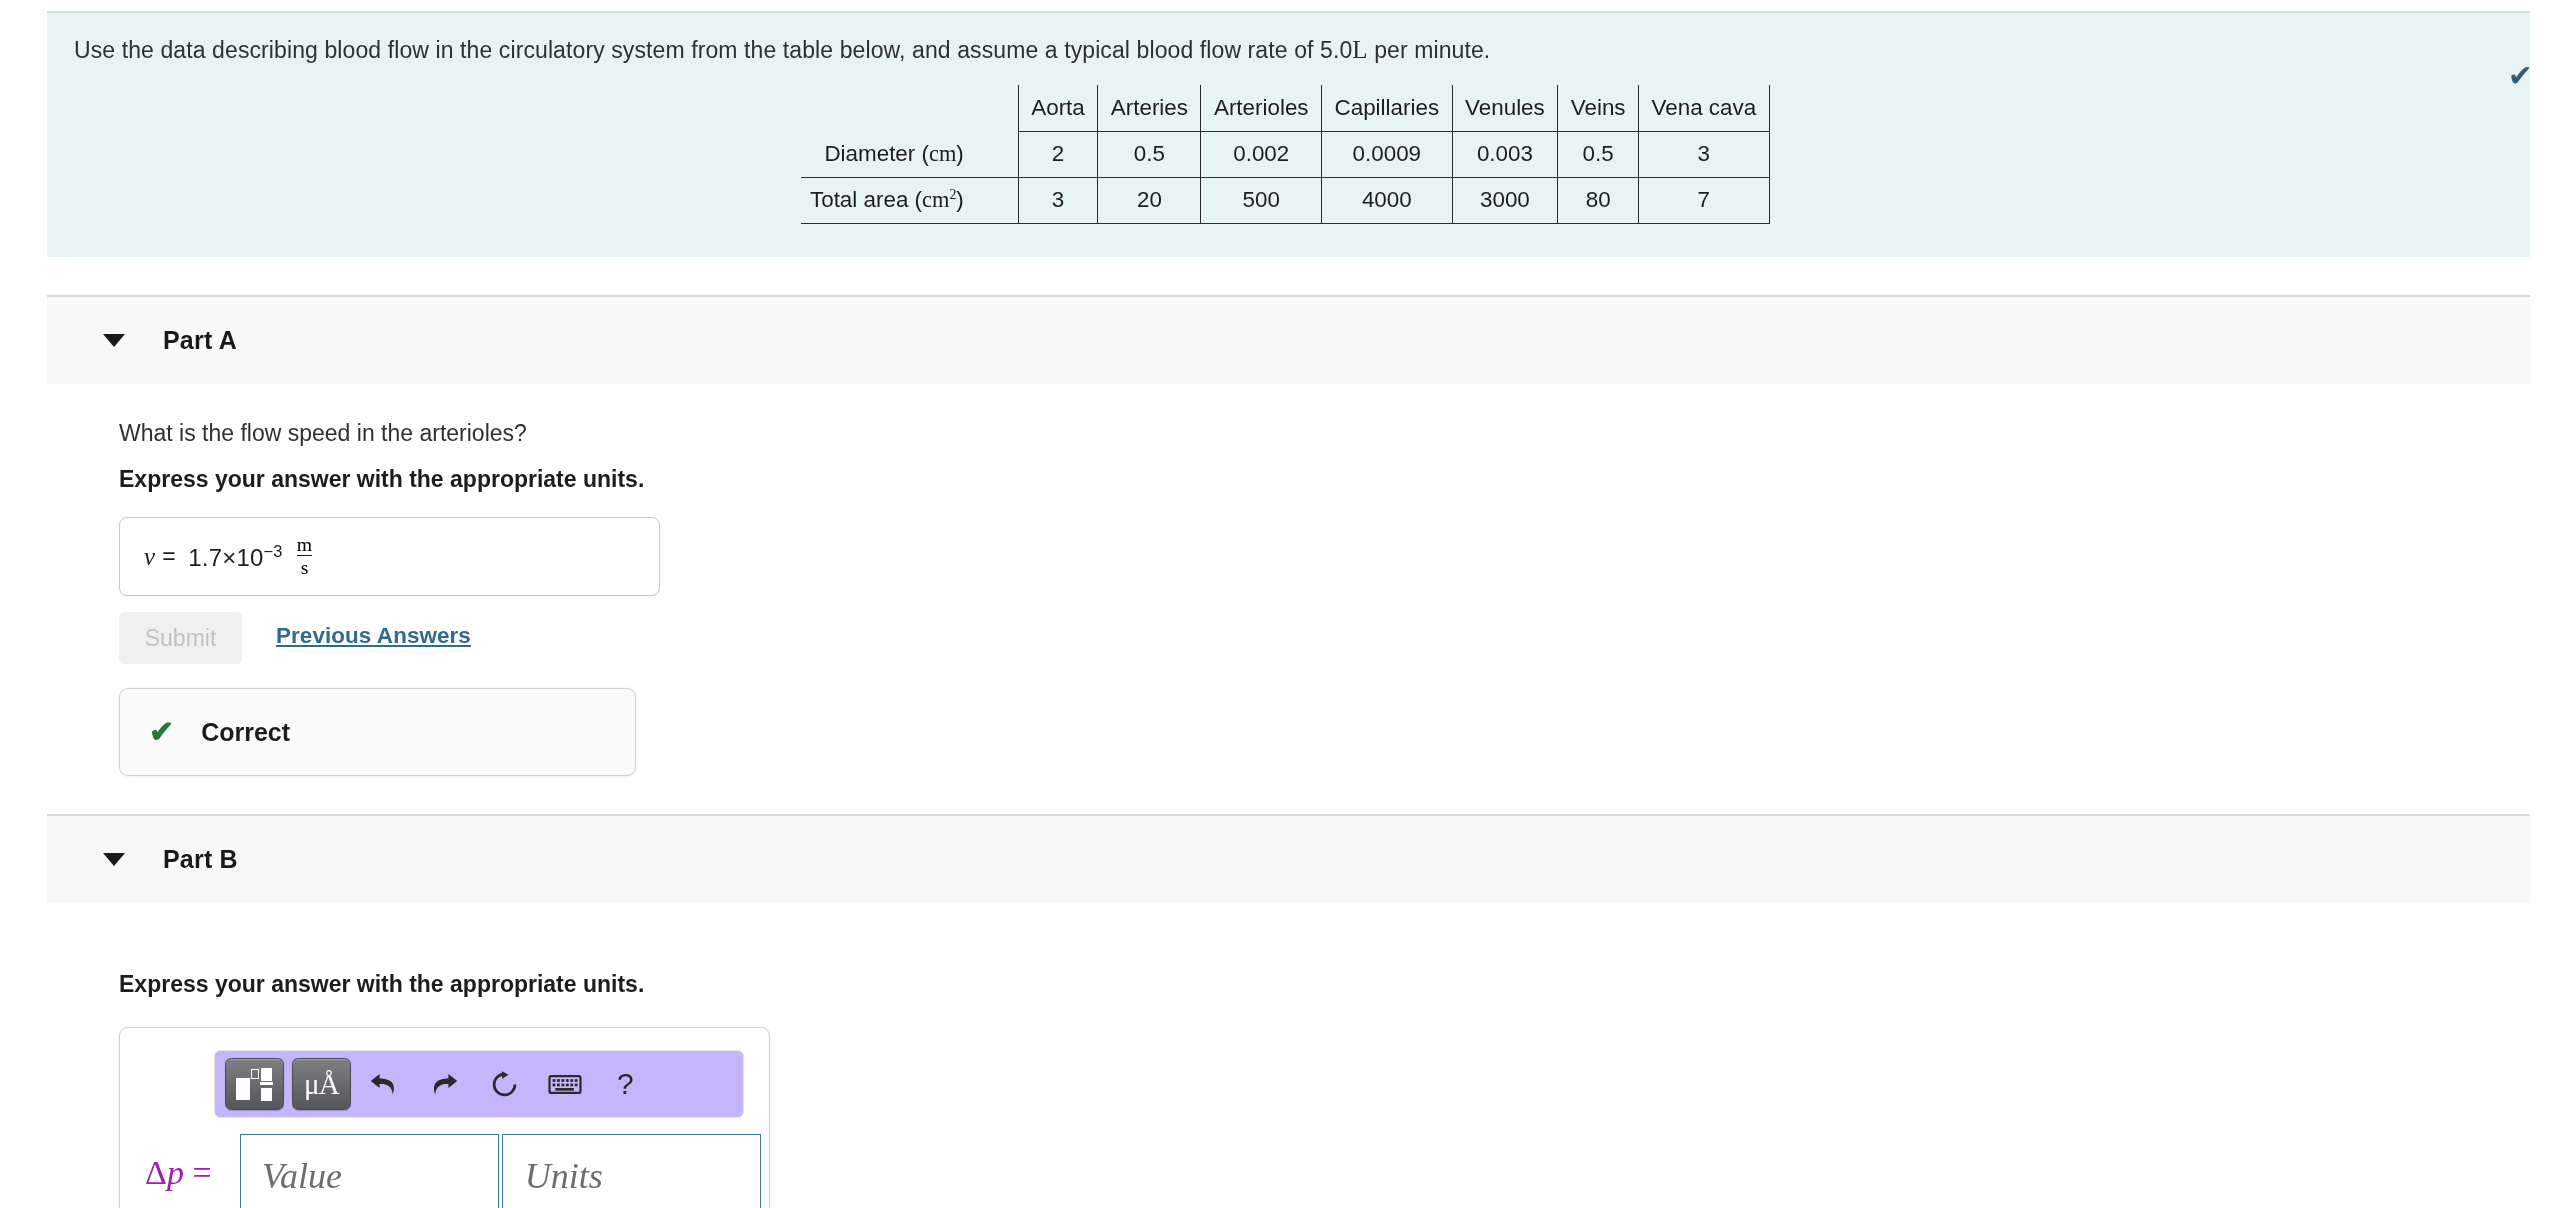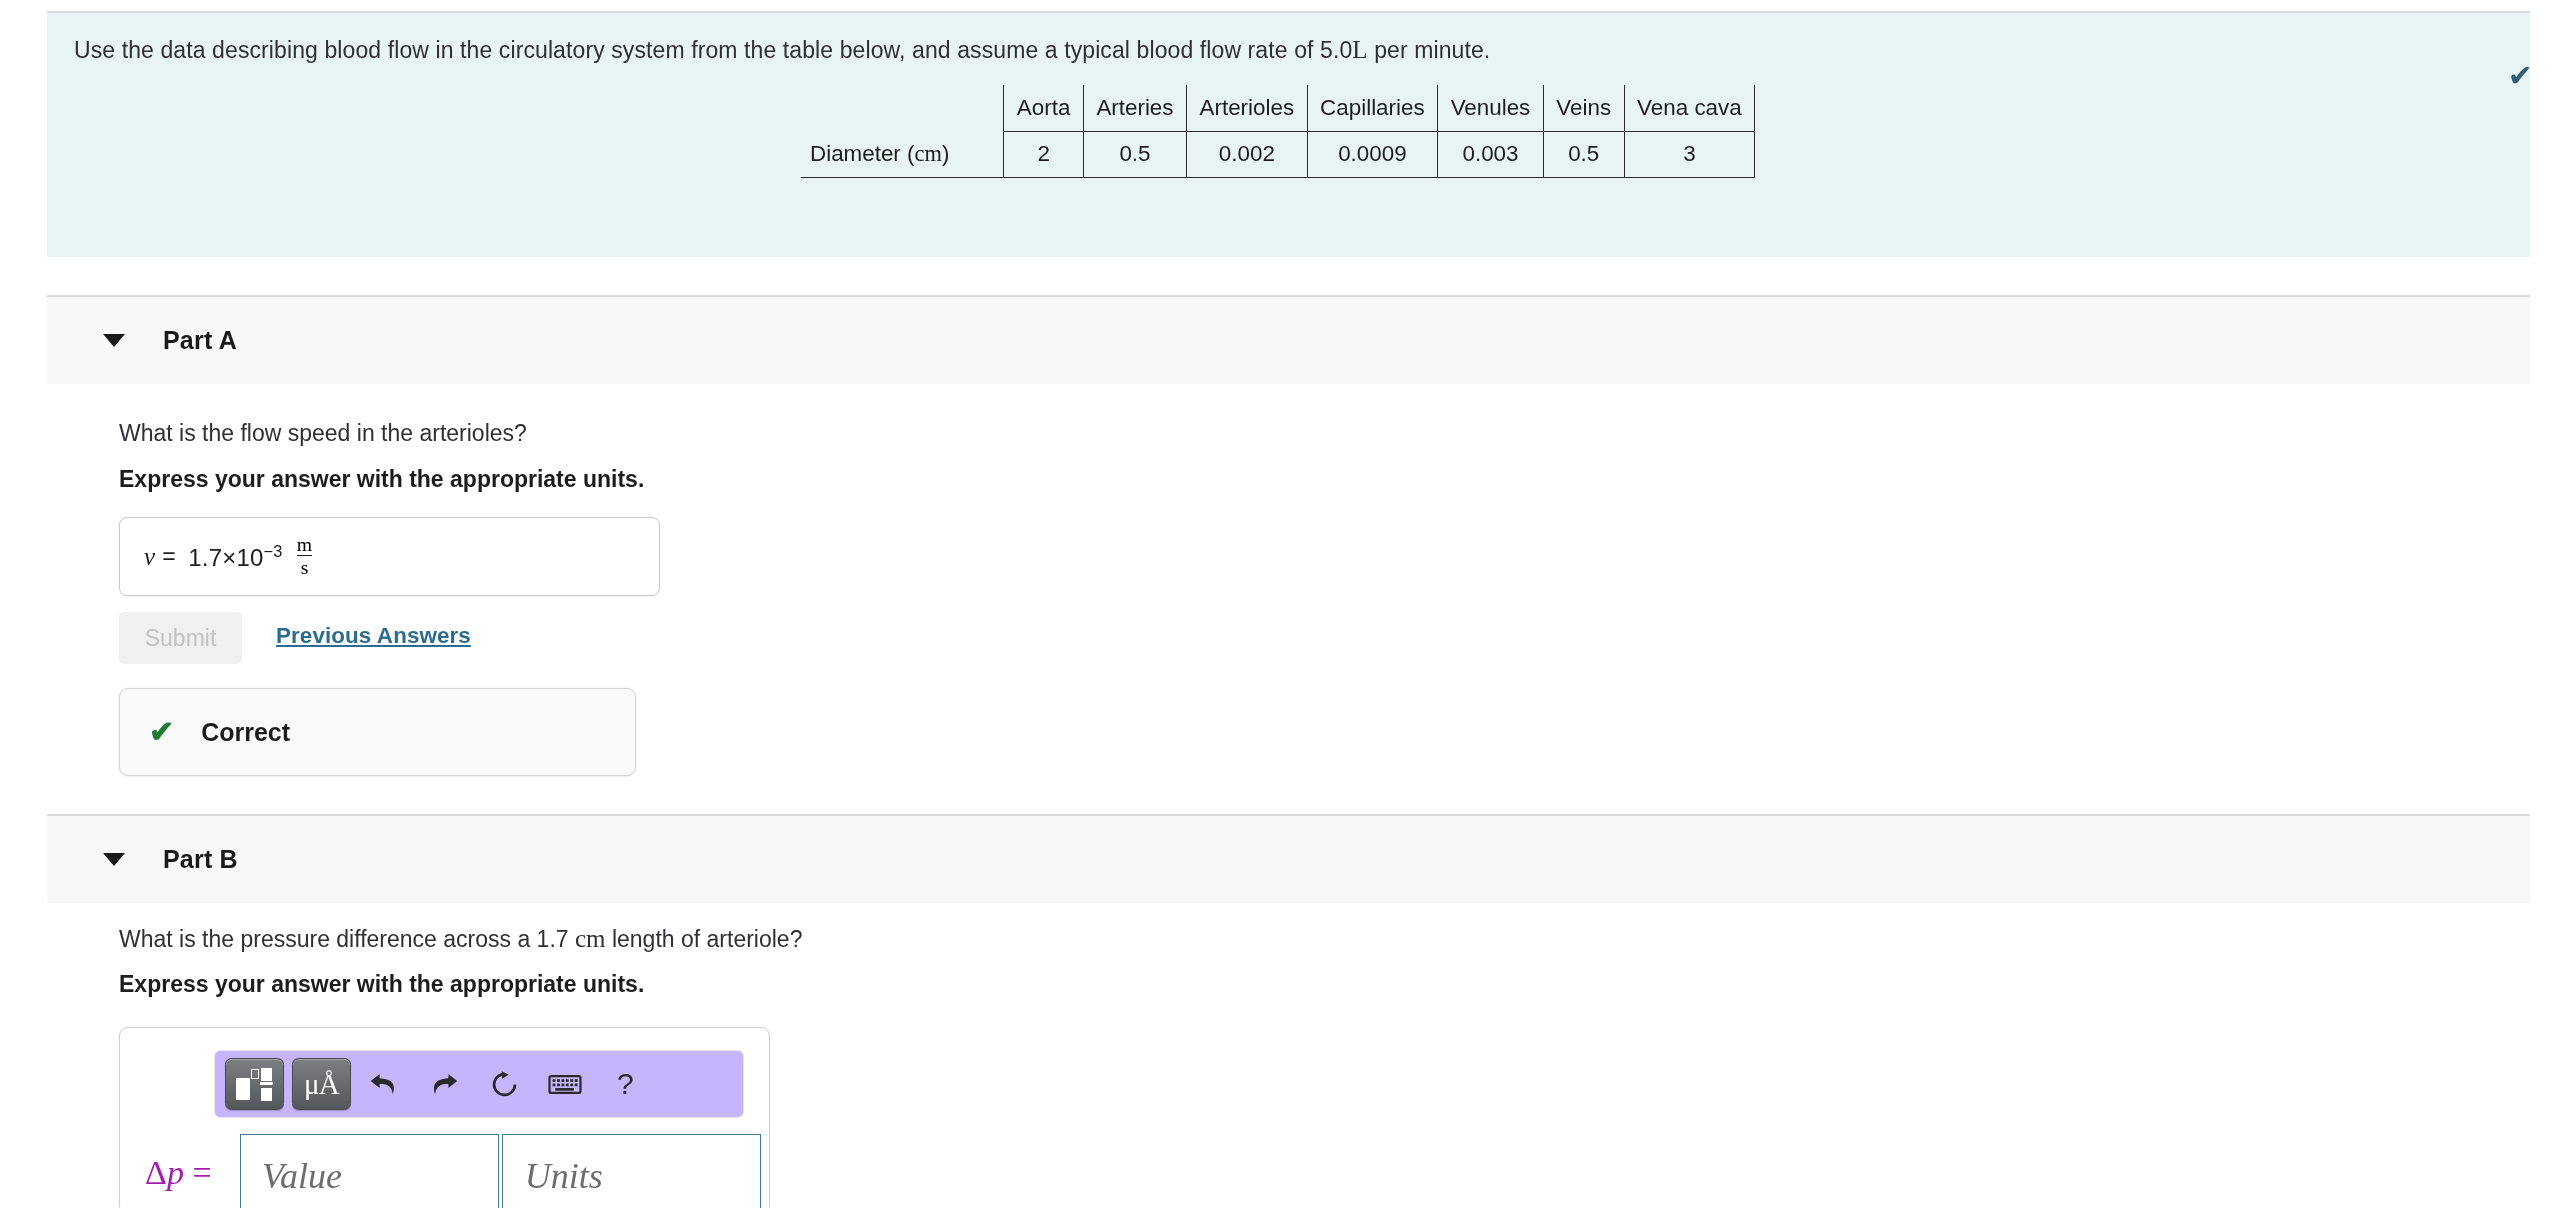--- a/index.html
+++ b/index.html
@@ -375,20 +375,30 @@
         <tr>
           <td class="rowhead"><span>Diameter (</span><span class="unit">cm</span><span>)</span></td>
           <td>2</td>
           <td>0.5</td>
           <td>0.002</td>
           <td>0.0009</td>
           <td>0.003</td>
           <td>0.5</td>
           <td>3</td>
         </tr>
+        <tr>
+          <td class="rowhead"><span>Total area (</span><span class="unit"><span>cm</span><sup>2</sup></span><span>)</span></td>
+          <td>3</td>
+          <td>20</td>
+          <td>500</td>
+          <td>4000</td>
+          <td>3000</td>
+          <td>80</td>
+          <td>7</td>
+        </tr>
       </tbody>
     </table>
   </div>
 
   <div class="part-header" style="top:295px;">
     <span class="caret"></span>
     <span class="part-title">Part A</span>
   </div>
   <div class="part-status">✔</div>
 
@@ -415,25 +425,20 @@
   <div class="correct-box">
     <span class="correct-check">✔</span>
     <span class="correct-label">Correct</span>
   </div>
 
   <div class="part-header" style="top:814px;">
     <span class="caret"></span>
     <span class="part-title">Part B</span>
   </div>
 
-  <div class="part-body" style="top:921px;">
-    <div class="q-text">
-      <span>What is the pressure difference across a 1.7</span> <span class="sf">cm</span> <span>length of arteriole?</span>
-    </div>
-  </div>
   <div class="part-body" style="top:968px;">
     <div class="q-bold">Express your answer with the appropriate units.</div>
   </div>
 
   <div class="entry-box">
 
     <div class="toolbar">
 
       <div class="tb-btn">
         <span class="tpl-icon">

